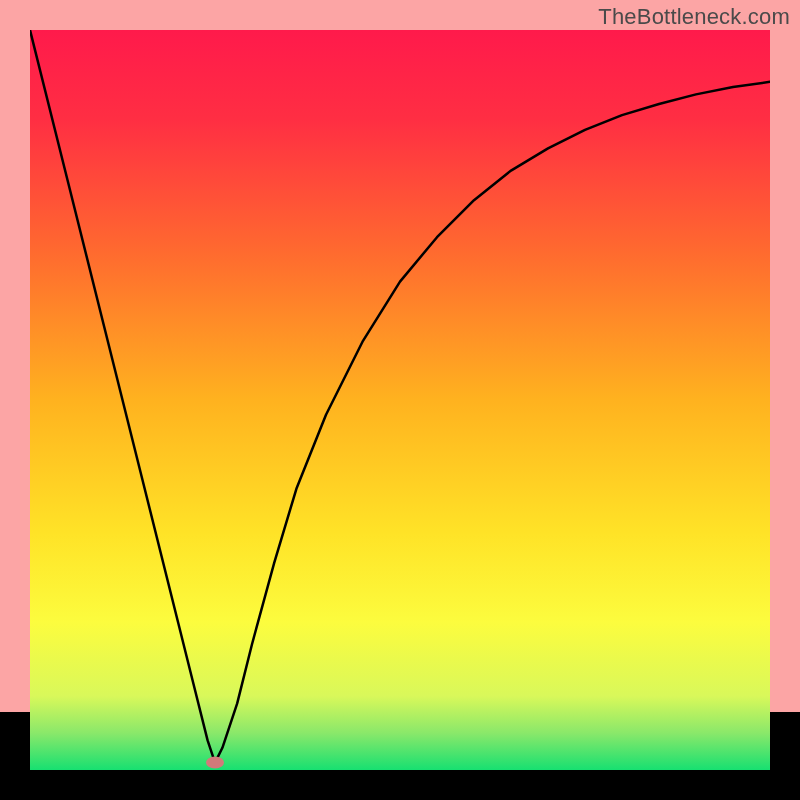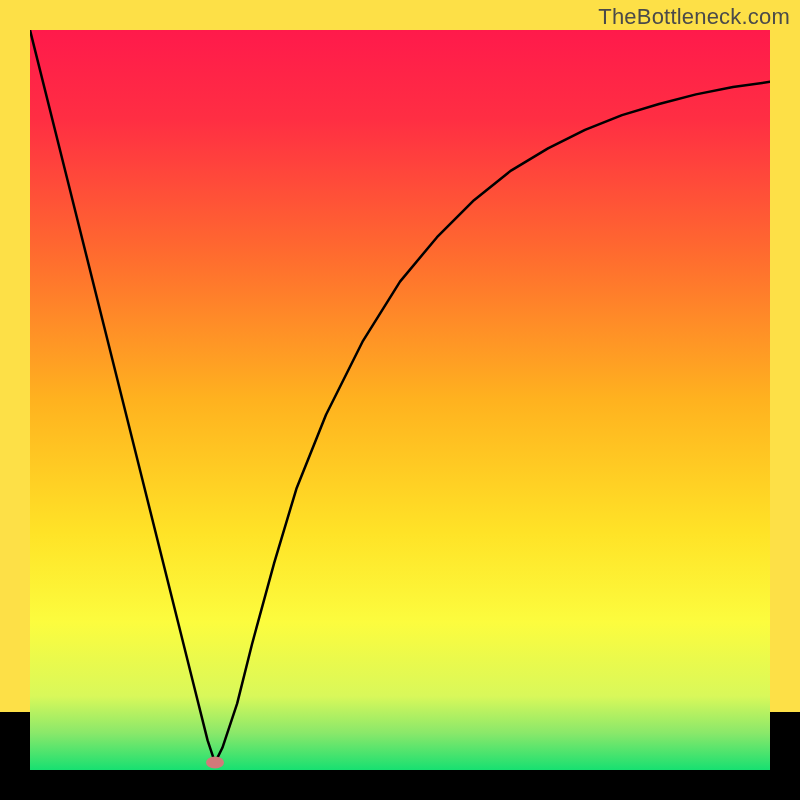--- a/index.html
+++ b/index.html
@@ -8,21 +8,21 @@
     width: 800px;
     height: 800px;
     overflow: hidden;
     background: #000;
     font-family: Arial, Helvetica, sans-serif;
   }
   .frame {
     position: relative;
     width: 800px;
     height: 712px;
-    background: #fde047;
+    background: #fca5a5;
   }
   .watermark {
     position: absolute;
     top: 4px;
     right: 10px;
     font-size: 22px;
     color: #4a4a4a;
     letter-spacing: 0.2px;
     font-weight: 500;
     z-index: 20;

